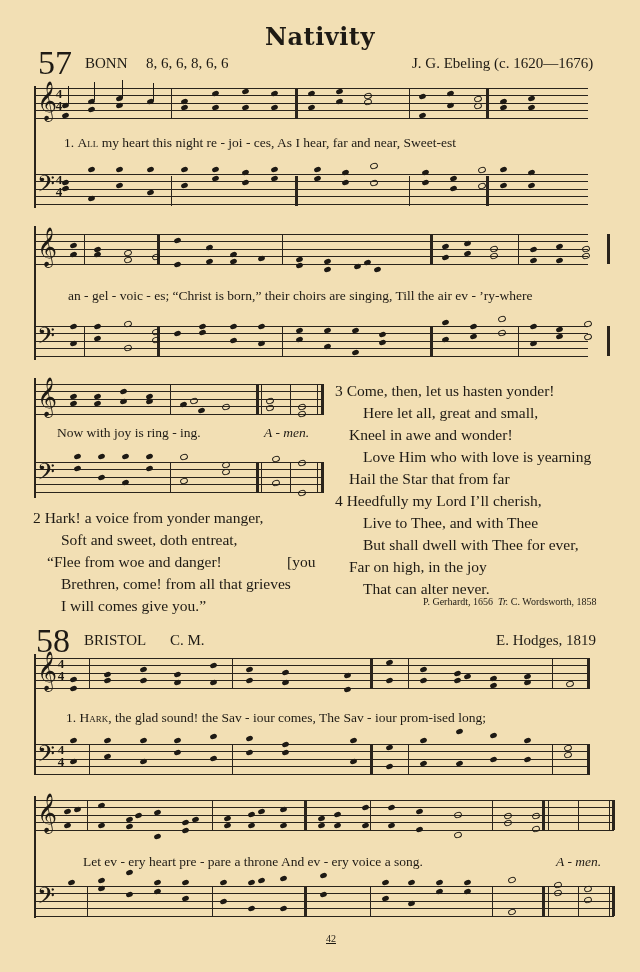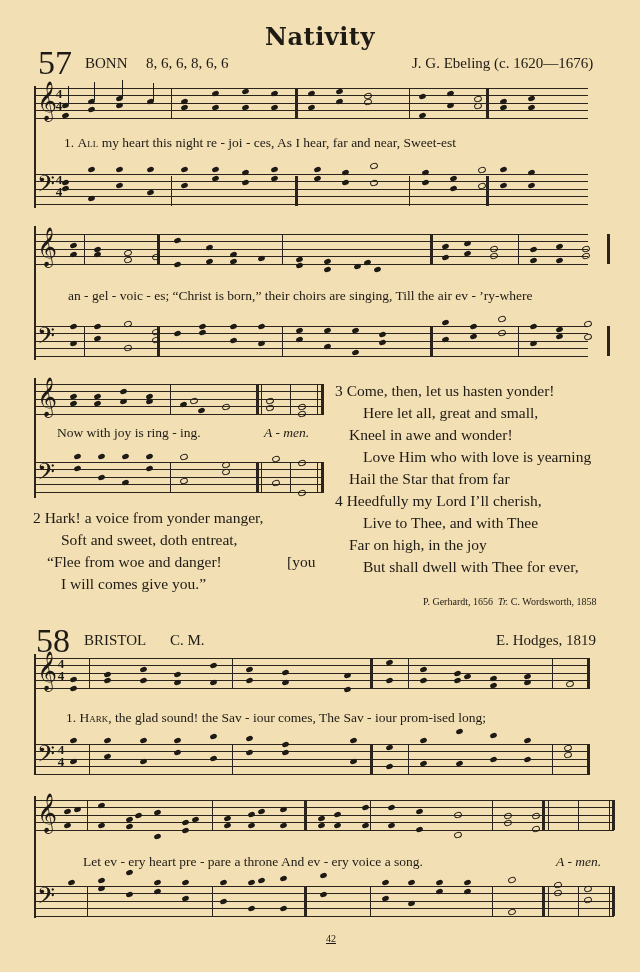--- a/index.html
+++ b/index.html
@@ -312,29 +312,31 @@
   <span class="l"><span>3</span> <span>Come, then, let us hasten yonder!</span></span>
   <span class="l ind">Here let all, great and small,</span>
   <span class="l ind1">Kneel in awe and wonder!</span>
   <span class="l ind">Love Him who with love is yearning</span>
   <span class="l ind1">Hail the Star that from far</span>
 </div>
 
 <div class="verse" style="left:335px;top:490px;">
   <span class="l"><span>4</span> <span>Heedfully my Lord I’ll cherish,</span></span>
   <span class="l ind">Live to Thee, and with Thee</span>
+  <span class="l ind">But shall dwell with Thee for ever,</span>
   <span class="l ind1">Far on high, in the joy</span>
-  <span class="l ind">But shall dwell with Thee for ever,</span>
+  <span class="l ind">That can alter never.</span>
 </div>
 <div class="abs credit" style="left:423px;top:596px;"><span>P. Gerhardt, 1656</span>&nbsp; <span class="it">Tr.</span> <span>C. Wordsworth, 1858</span></div>
 
 <div class="verse" style="left:33px;top:507px;">
   <span class="l"><span>2</span> <span>Hark! a voice from yonder manger,</span></span>
   <span class="l ind">Soft and sweet, doth entreat,</span>
   <span class="l ind1"><span>“Flee from woe and danger!</span><span style="position:absolute;left:254px;">[you</span></span>
+  <span class="l ind">Brethren, come! from all that grieves</span>
   <span class="l ind">I will comes give you.”</span>
 </div>
 
 <div class="abs hnum" style="left:36px;top:624px;">58</div>
 <div class="abs tune" style="left:84px;top:632px;">BRISTOL</div>
 <div class="abs meter" style="left:170px;top:632px;">C. M.</div>
 <div class="abs composer" style="left:496px;top:632px;">E. Hodges, 1819</div>
 
 <div class="system" style="top:654px;width:556px;height:122px;">
   <div class="brace" style="top:0;height:120px;"></div>

